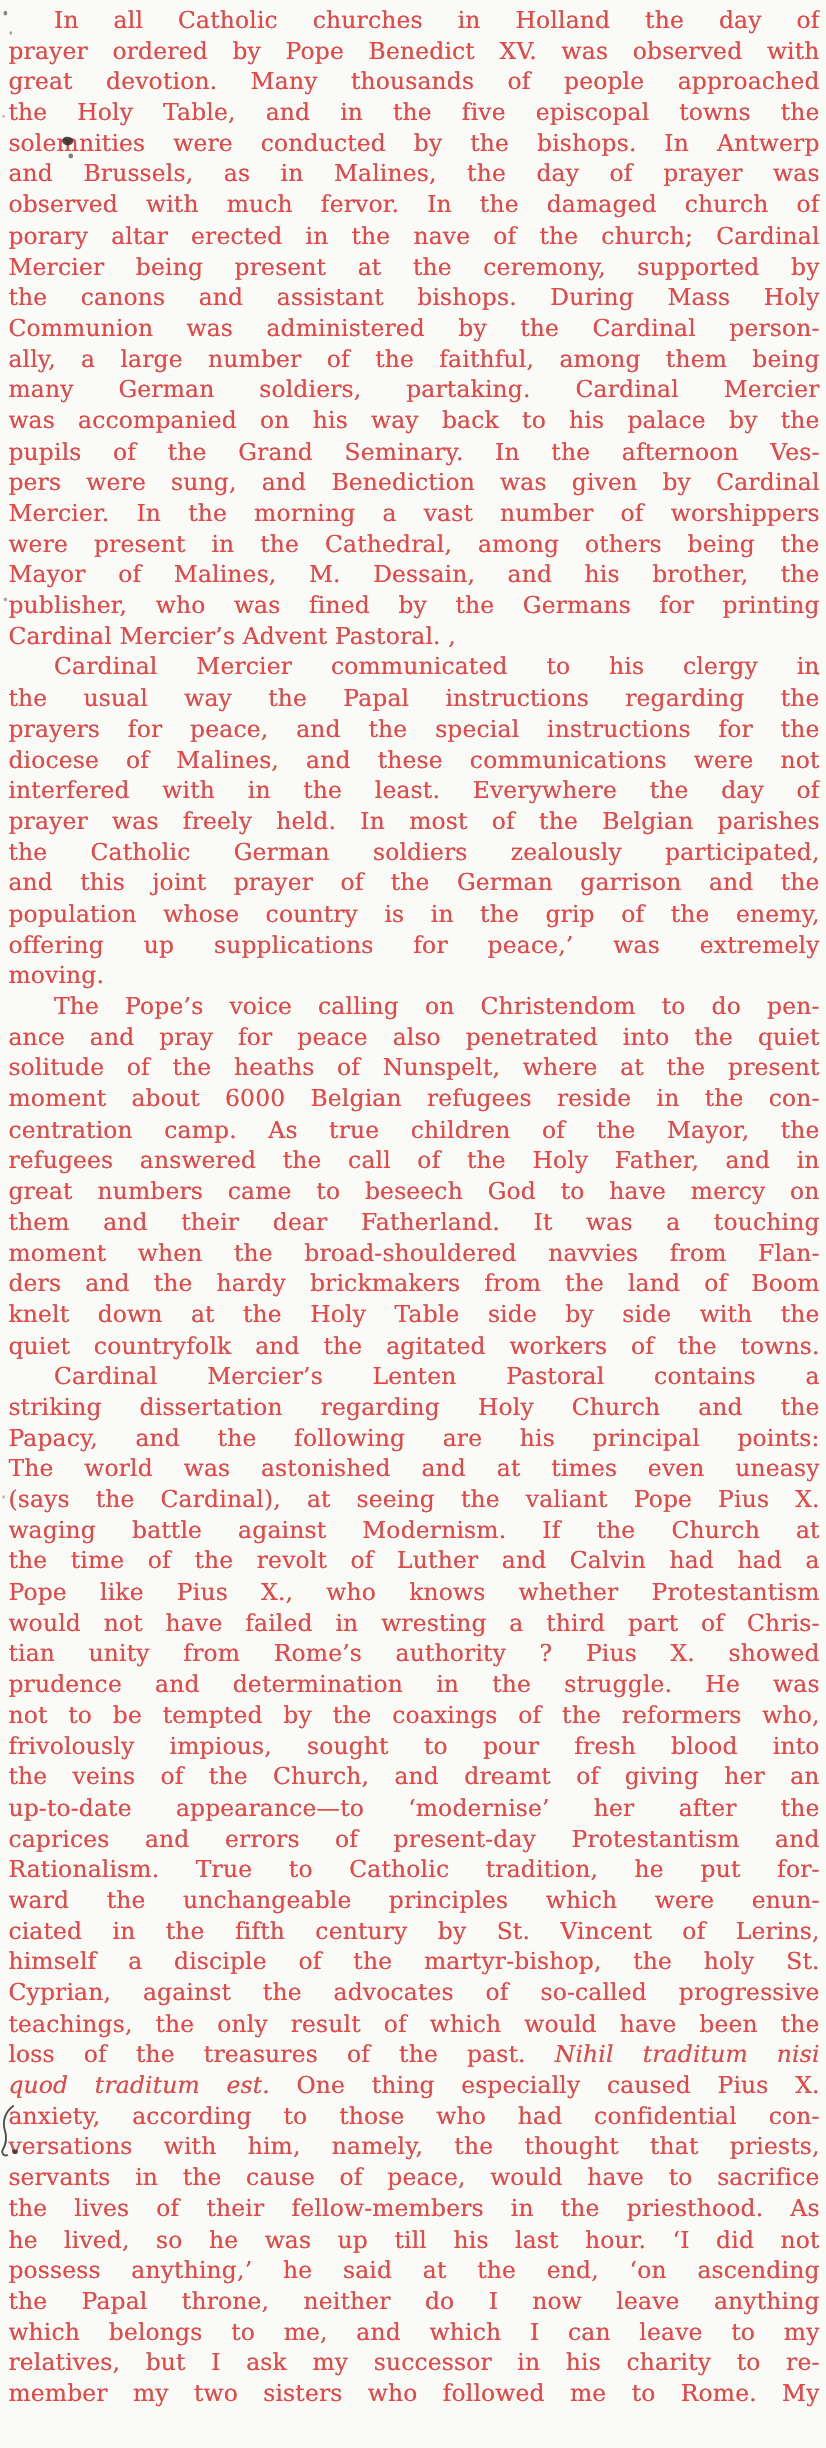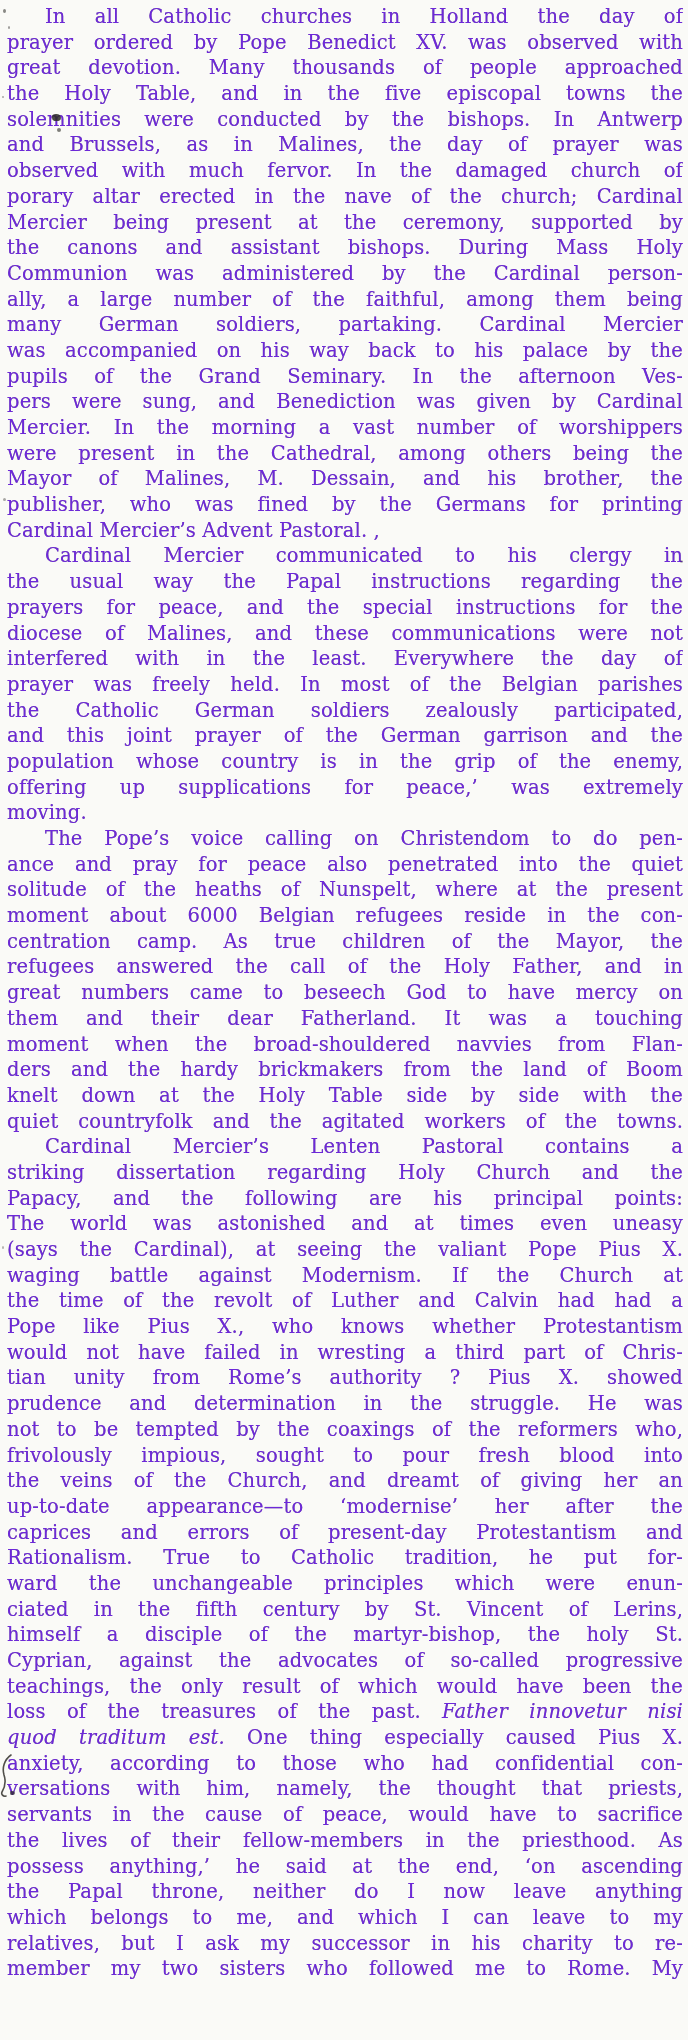--- a/index.html
+++ b/index.html
@@ -60,21 +60,21 @@
     top: 1752px;
     width: 16px;
     height: 48px;
     pointer-events: none;
     opacity: 0.8;
   }
 </style>
 </head>
 <body style="background: rgb(250, 250, 247);">
 
-<div class="text-column" style="color: #6d28d9;">
+<div class="text-column" style="color: #ef4444;">
     <div class="paragraph">
       <div class="line indent">In all Catholic churches in Holland the day of</div>
       <div class="line">prayer ordered by Pope Benedict XV. was observed with</div>
       <div class="line">great devotion. Many thousands of people approached</div>
       <div class="line">the Holy Table, and in the five episcopal towns the</div>
       <div class="line">solemnities were conducted by the bishops. In Antwerp</div>
       <div class="line">and Brussels, as in Malines, the day of prayer was</div>
       <div class="line">observed with much fervor. In the damaged church of</div>
       <div class="line">porary altar erected in the nave of the church; Cardinal</div>
       <div class="line">Mercier being present at the ceremony, supported by</div>
@@ -134,26 +134,27 @@
       <div class="line">frivolously impious, sought to pour fresh blood into</div>
       <div class="line">the veins of the Church, and dreamt of giving her an</div>
       <div class="line">up-to-date appearance—to ‘modernise’ her after the</div>
       <div class="line">caprices and errors of present-day Protestantism and</div>
       <div class="line">Rationalism. True to Catholic tradition, he put for-</div>
       <div class="line">ward the unchangeable principles which were enun-</div>
       <div class="line">ciated in the fifth century by St. Vincent of Lerins,</div>
       <div class="line">himself a disciple of the martyr-bishop, the holy St.</div>
       <div class="line">Cyprian, against the advocates of so-called progressive</div>
       <div class="line">teachings, the only result of which would have been the</div>
-      <div class="line"><span>loss of the treasures of the past. </span><span class="it">Father innovetur nisi</span></div>
+      <div class="line"><span>loss of the treasures of the past. </span><span class="it">Nihil traditum nisi</span></div>
       <div class="line"><span class="it">quod traditum est.</span><span> One thing especially caused Pius X.</span></div>
       <div class="line">anxiety, according to those who had confidential con-</div>
       <div class="line">versations with him, namely, the thought that priests,</div>
       <div class="line">servants in the cause of peace, would have to sacrifice</div>
       <div class="line">the lives of their fellow-members in the priesthood. As</div>
+      <div class="line">he lived, so he was up till his last hour. ‘I did not</div>
       <div class="line">possess anything,’ he said at the end, ‘on ascending</div>
       <div class="line">the Papal throne, neither do I now leave anything</div>
       <div class="line">which belongs to me, and which I can leave to my</div>
       <div class="line">relatives, but I ask my successor in his charity to re-</div>
       <div class="line">member my two sisters who followed me to Rome. My</div>
     </div>
   </div>
 
 <span class="speck sp1"></span>
 <span class="speck sp2"></span>

